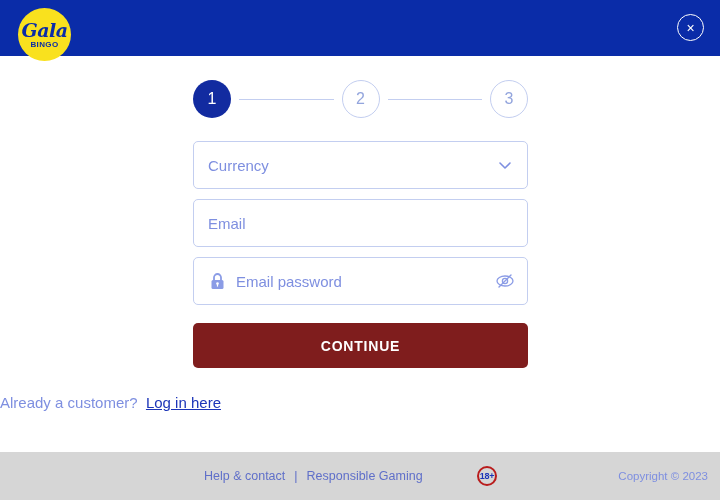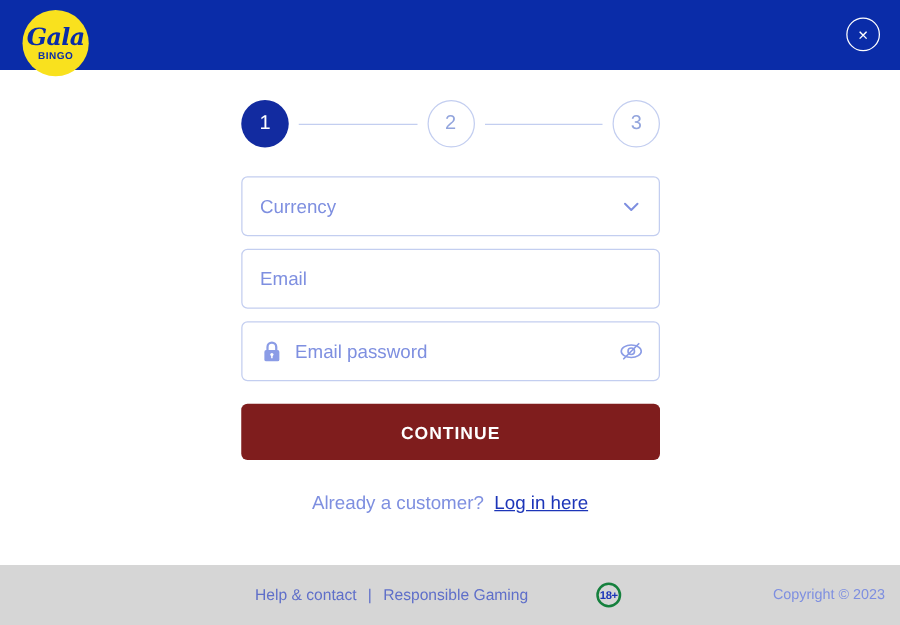--- a/index.html
+++ b/index.html
@@ -193,21 +193,21 @@
     font-size: 14px;
     letter-spacing: 0.8px;
     cursor: pointer;
   }
 
   .login-row {
     position: absolute;
     top: 394px;
     left: 0;
     width: 720px;
-    text-align: center;
+    text-align: left;
     font-size: 15px;
   }
   .login-text {
     color: #7e8fe0;
   }
   .login-link {
     color: #1c35b8;
     text-decoration: underline;
     cursor: pointer;
   }
@@ -238,21 +238,21 @@
     cursor: pointer;
   }
   .footer-sep { color: #5f6fc9; }
 
   .badge-18 {
     position: absolute;
     left: 477px;
     width: 20px;
     height: 20px;
     border-radius: 50%;
-    border: 2px solid #15803d;
+    border: 2px solid #b91c1c;
     color: #1c35b8;
     font-size: 9px;
     font-weight: bold;
     display: flex;
     align-items: center;
     justify-content: center;
     letter-spacing: -0.3px;
   }
 
   .copyright {

